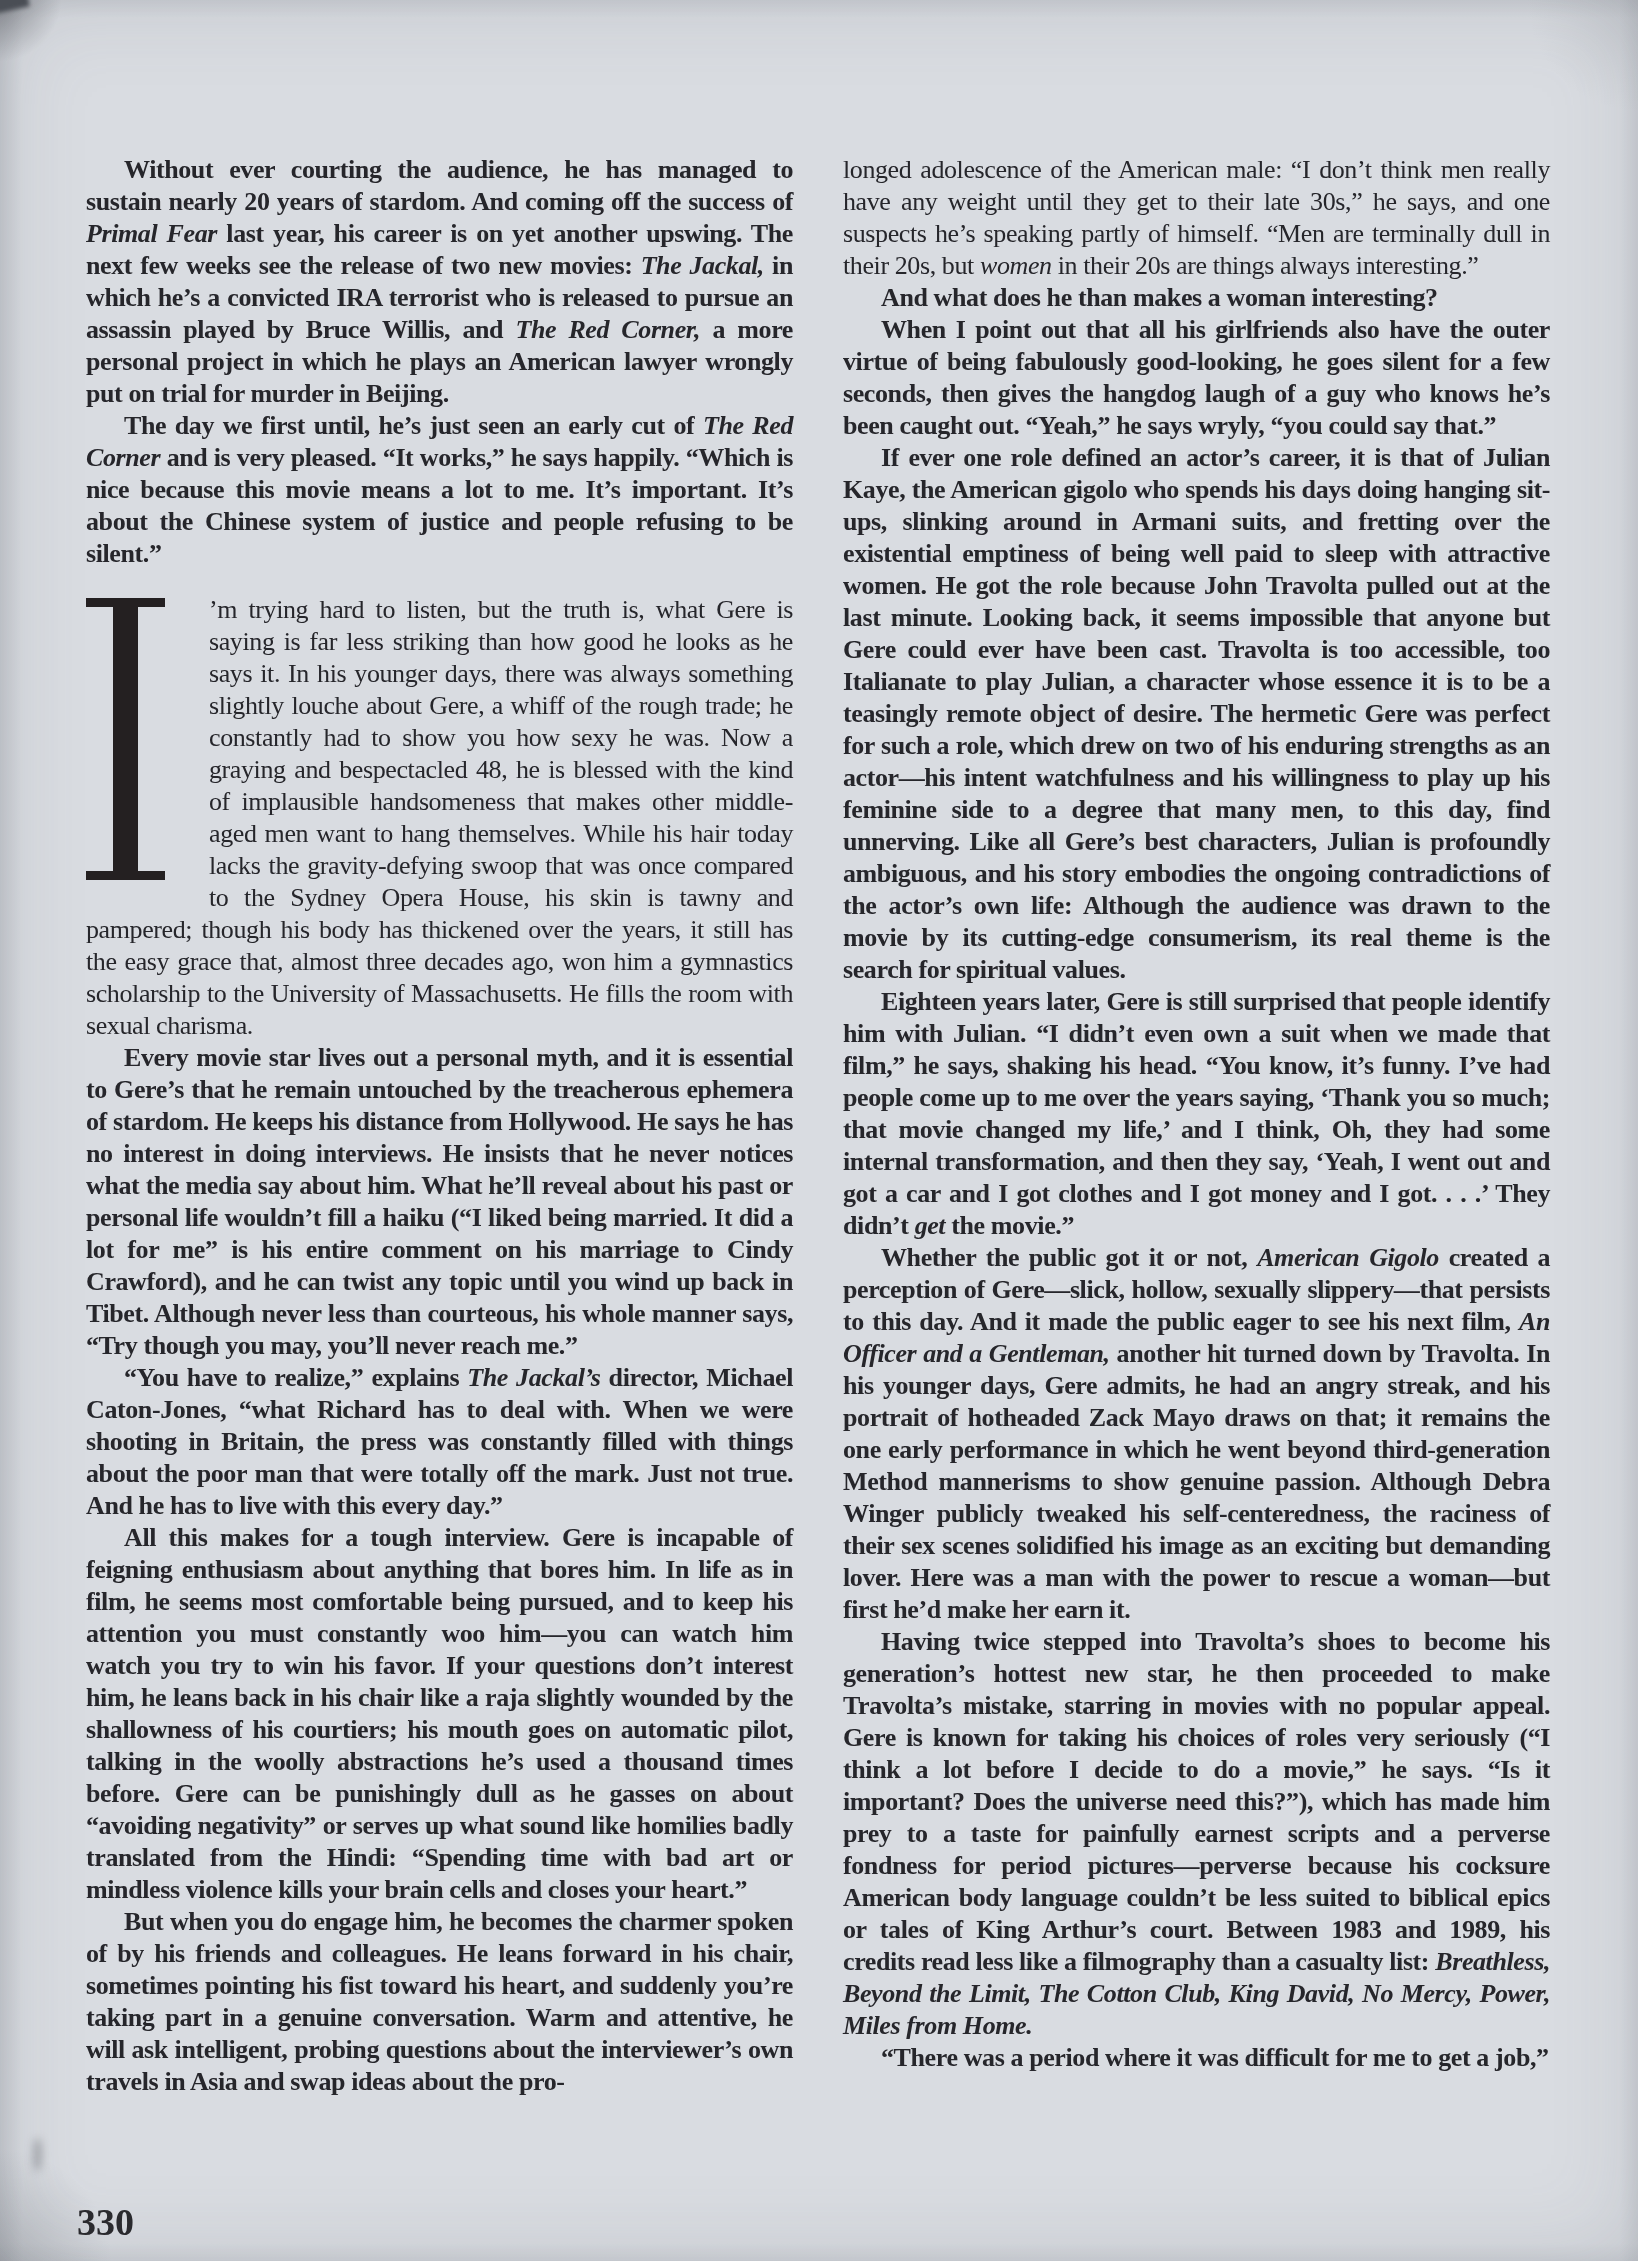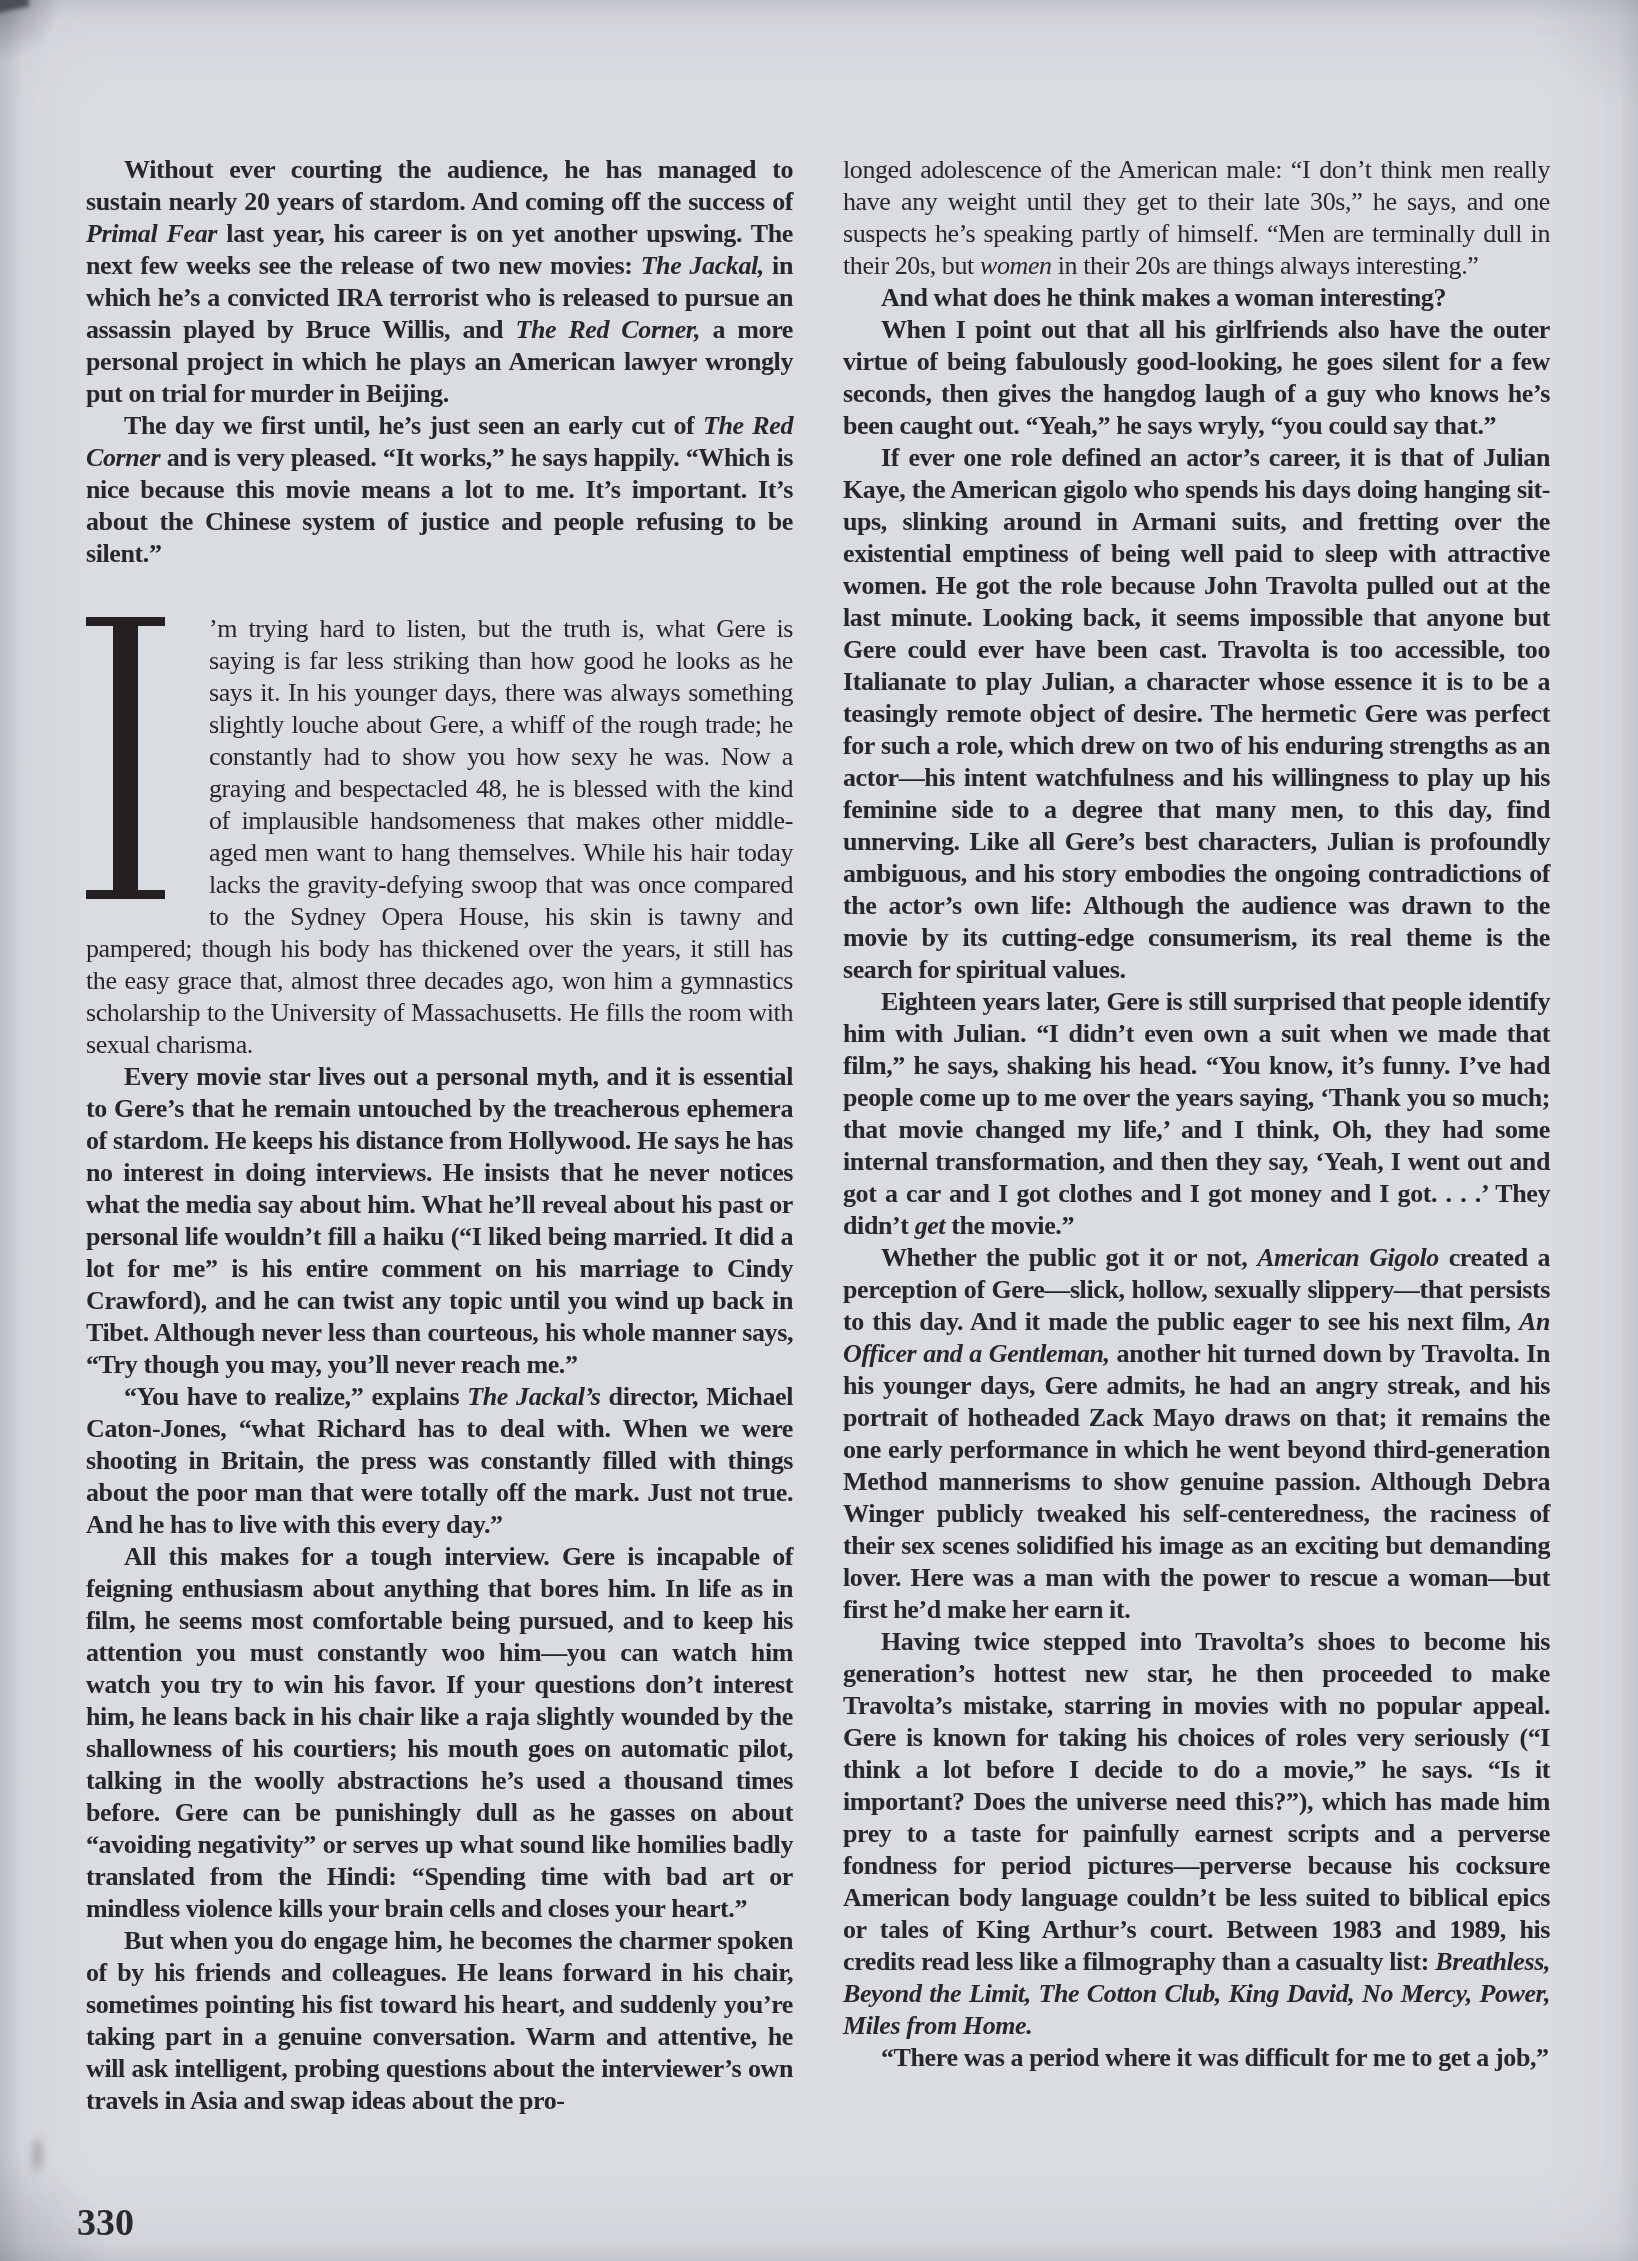--- a/index.html
+++ b/index.html
@@ -32,21 +32,21 @@
   .column{
     position:absolute;top:154px;width:707px;
     font-size:26px;line-height:32px;letter-spacing:-0.4px;
     color:#26262b;text-align:justify;
     -webkit-hyphens:auto;hyphens:auto;
   }
   .column-left{left:86px;}
   .column-right{left:843px;}
   .para{margin:0;}
   .para.indent{text-indent:38px;font-weight:bold;}
-  .para.sb{margin-top:43px;}
+  .para.sb{margin-top:24px;}
   .para em{font-style:italic;}
   .dropcap-box{
     float:left;
     width:79px;height:282px;
     margin:3.8px 44px 3.8px 0;
     display:flex;flex-direction:column;align-items:center;
   }
   .dc-bar{display:block;width:79px;height:8.8px;background:#242021;}
   .dc-stem{display:block;width:25px;flex:1;background:#242021;}
   .page-number{
@@ -71,21 +71,21 @@
           <span class="dc-bar"></span>
         </span><span>’m trying hard to listen, but the truth is, what Gere is saying is far less striking than how good he looks as he says it. In his younger days, there was always something slightly louche about Gere, a whiff of the rough trade; he constantly had to show you how sexy he was. Now a graying and bespectacled 48, he is blessed with the kind of implausible handsomeness that makes other middle-aged men want to hang themselves. While his hair today lacks the gravity-defying swoop that was once compared to the Sydney Opera House, his skin is tawny and pampered; though his body has thickened over the years, it still has the easy grace that, almost three decades ago, won him a gymnastics scholarship to the University of Massachusetts. He fills the room with sexual charisma.</span></p>
       <p class="para indent"><span>Every movie star lives out a personal myth, and it is essential to Gere’s that he remain untouched by the treacherous ephemera of stardom. He keeps his distance from Hollywood. He says he has no interest in doing interviews. He insists that he never notices what the media say about him. What he’ll reveal about his past or personal life wouldn’t fill a haiku (“I liked being married. It did a lot for me” is his entire comment on his marriage to Cindy Crawford), and he can twist any topic until you wind up back in Tibet. Although never less than courteous, his whole manner says, “Try though you may, you’ll never reach me.”</span></p>
       <p class="para indent"><span>“You have to realize,” explains </span><em>The Jackal’s</em><span> director, Michael Caton-Jones, “what Richard has to deal with. When we were shooting in Britain, the press was constantly filled with things about the poor man that were totally off the mark. Just not true. And he has to live with this every day.”</span></p>
       <p class="para indent"><span>All this makes for a tough interview. Gere is incapable of feigning enthusiasm about anything that bores him. In life as in film, he seems most comfortable being pursued, and to keep his attention you must constantly woo him—you can watch him watch you try to win his favor. If your questions don’t interest him, he leans back in his chair like a raja slightly wounded by the shallowness of his courtiers; his mouth goes on automatic pilot, talking in the woolly abstractions he’s used a thousand times before. Gere can be punishingly dull as he gasses on about “avoiding negativity” or serves up what sound like homilies badly translated from the Hindi: “Spending time with bad art or mindless violence kills your brain cells and closes your heart.”</span></p>
       <p class="para indent"><span>But when you do engage him, he becomes the charmer spoken of by his friends and colleagues. He leans forward in his chair, sometimes pointing his fist toward his heart, and suddenly you’re taking part in a genuine conversation. Warm and attentive, he will ask intelligent, probing questions about the interviewer’s own travels in Asia and swap ideas about the pro-</span></p>
     </div>
 
   <div class="column column-right">
       <p class="para"><span>longed adolescence of the American male: “I don’t think men really have any weight until they get to their late 30s,” he says, and one suspects he’s speaking partly of himself. “Men are terminally dull in their 20s, but </span><em>women</em><span> in their 20s are things always interesting.”</span></p>
-      <p class="para indent"><span>And what does he think makes a woman interesting?</span></p>
+      <p class="para indent"><span>And what does he than makes a woman interesting?</span></p>
       <p class="para indent"><span>When I point out that all his girlfriends also have the outer virtue of being fabulously good-looking, he goes silent for a few seconds, then gives the hangdog laugh of a guy who knows he’s been caught out. “Yeah,” he says wryly, “you could say that.”</span></p>
       <p class="para indent"><span>If ever one role defined an actor’s career, it is that of Julian Kaye, the American gigolo who spends his days doing hanging sit-ups, slinking around in Armani suits, and fretting over the existential emptiness of being well paid to sleep with attractive women. He got the role because John Travolta pulled out at the last minute. Looking back, it seems impossible that anyone but Gere could ever have been cast. Travolta is too accessible, too Italianate to play Julian, a character whose essence it is to be a teasingly remote object of desire. The hermetic Gere was perfect for such a role, which drew on two of his enduring strengths as an actor—his intent watchfulness and his willingness to play up his feminine side to a degree that many men, to this day, find unnerving. Like all Gere’s best characters, Julian is profoundly ambiguous, and his story embodies the ongoing contradictions of the actor’s own life: Although the audience was drawn to the movie by its cutting-edge consumerism, its real theme is the search for spiritual values.</span></p>
       <p class="para indent"><span>Eighteen years later, Gere is still surprised that people identify him with Julian. “I didn’t even own a suit when we made that film,” he says, shaking his head. “You know, it’s funny. I’ve had people come up to me over the years saying, ‘Thank you so much; that movie changed my life,’ and I think, Oh, they had some internal transformation, and then they say, ‘Yeah, I went out and got a car and I got clothes and I got money and I got. . . .’ They didn’t </span><em>get</em><span> the movie.”</span></p>
       <p class="para indent"><span>Whether the public got it or not, </span><em>American Gigolo</em><span> created a perception of Gere—slick, hollow, sexually slippery—that persists to this day. And it made the public eager to see his next film, </span><em>An Officer and a Gentleman,</em><span> another hit turned down by Travolta. In his younger days, Gere admits, he had an angry streak, and his portrait of hotheaded Zack Mayo draws on that; it remains the one early performance in which he went beyond third-generation Method mannerisms to show genuine passion. Although Debra Winger publicly tweaked his self-centeredness, the raciness of their sex scenes solidified his image as an exciting but demanding lover. Here was a man with the power to rescue a woman—but first he’d make her earn it.</span></p>
       <p class="para indent"><span>Having twice stepped into Travolta’s shoes to become his generation’s hottest new star, he then proceeded to make Travolta’s mistake, starring in movies with no popular appeal. Gere is known for taking his choices of roles very seriously (“I think a lot before I decide to do a movie,” he says. “Is it important? Does the universe need this?”), which has made him prey to a taste for painfully earnest scripts and a perverse fondness for period pictures—perverse because his cocksure American body language couldn’t be less suited to biblical epics or tales of King Arthur’s court. Between 1983 and 1989, his credits read less like a filmography than a casualty list: </span><em>Breathless, Beyond the Limit, The Cotton Club, King David, No Mercy, Power, Miles from Home.</em></p>
       <p class="para indent"><span>“There was a period where it was difficult for me to get a job,”</span></p>
     </div>
 
   <div class="page-number">330</div>
 </div>

